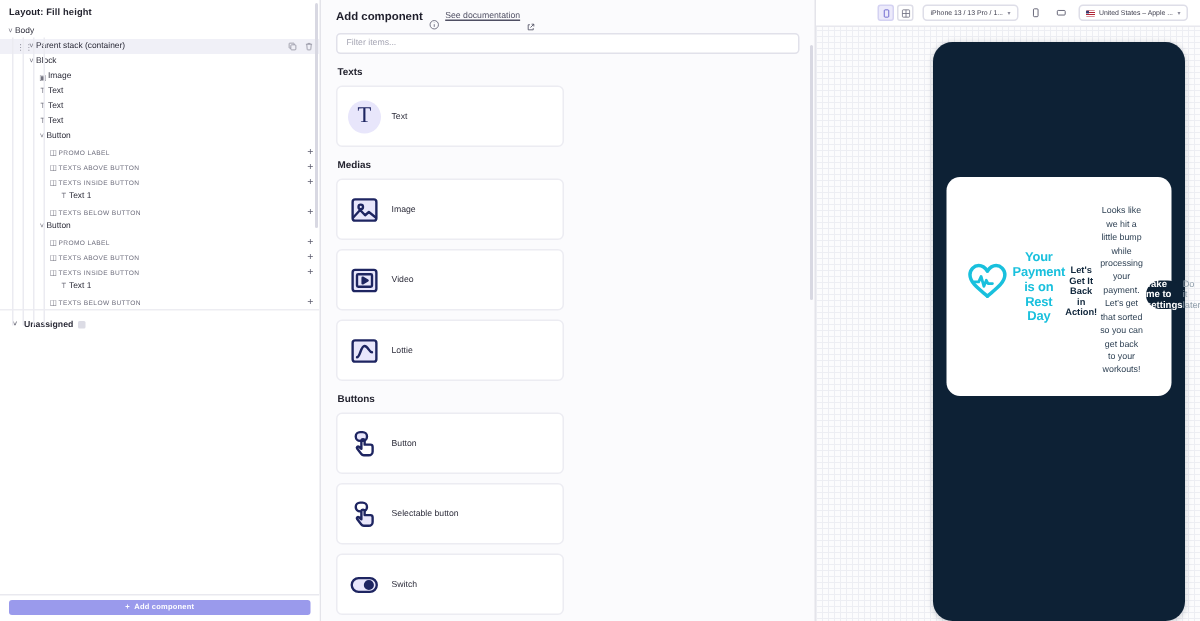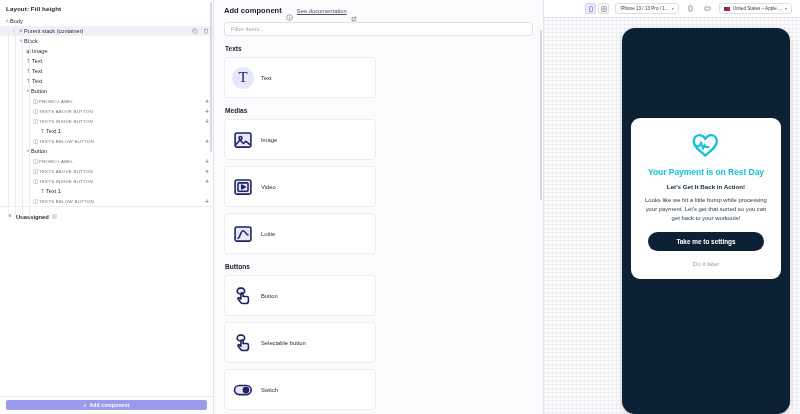--- a/index.html
+++ b/index.html
@@ -143,21 +143,21 @@
 
   
   .phone {
     position: absolute; left: 78px; top: 28px; width: 168px; height: 386px;
     background: #0d2135; border-radius: 13px;
     box-shadow: 0 1px 4px rgba(20,30,50,.22);
   }
   .modal-card {
     position: absolute; left: 9px; top: 90px; width: 150px;
     background: #ffffff; border-radius: 9px; padding: 13px 12px 12px 12px;
-    display: flex; flex-direction: column; align-items: center;
+    display: flex; flex-direction: row; align-items: center;
   }
   .brand-ico { margin-bottom: 6px; }
   .m-title {
     font-size: 8.6px; font-weight: bold; color: #19c0dd; text-align: center;
     line-height: 1.15; letter-spacing: -.1px;
   }
   .m-sub {
     font-size: 6.2px; font-weight: bold; color: #10263b; text-align: center;
     margin-top: 5px;
   }

